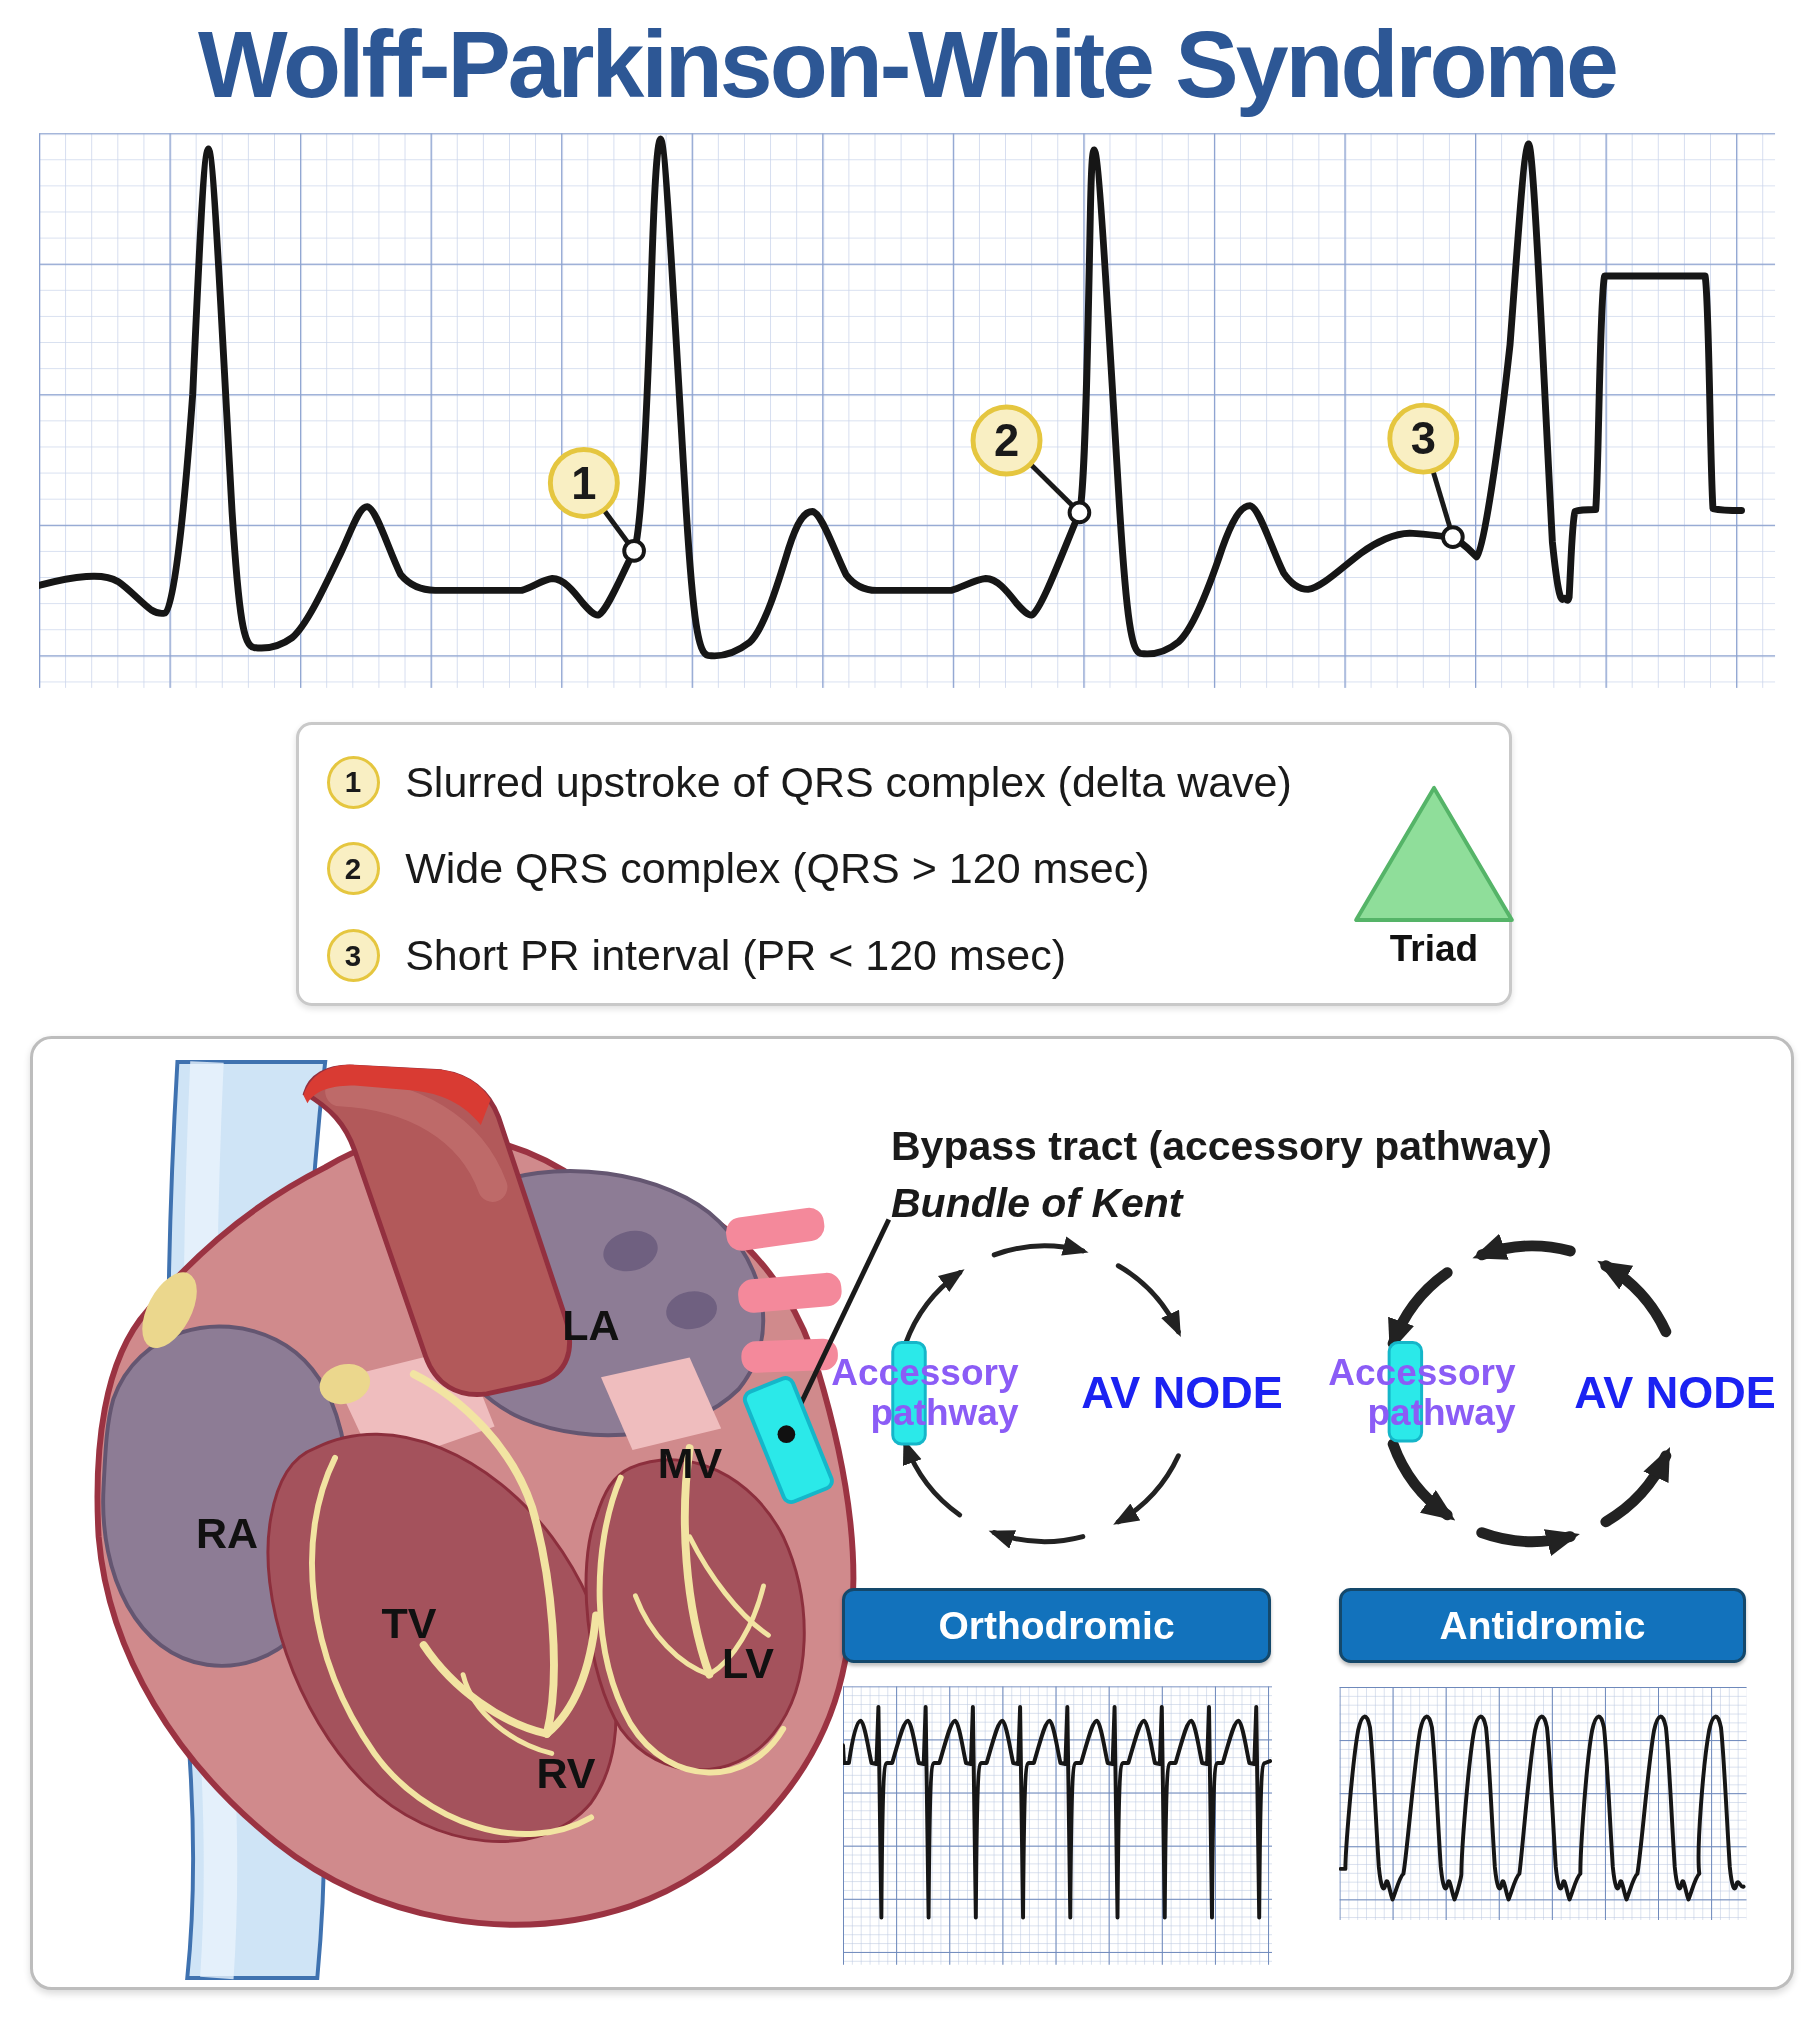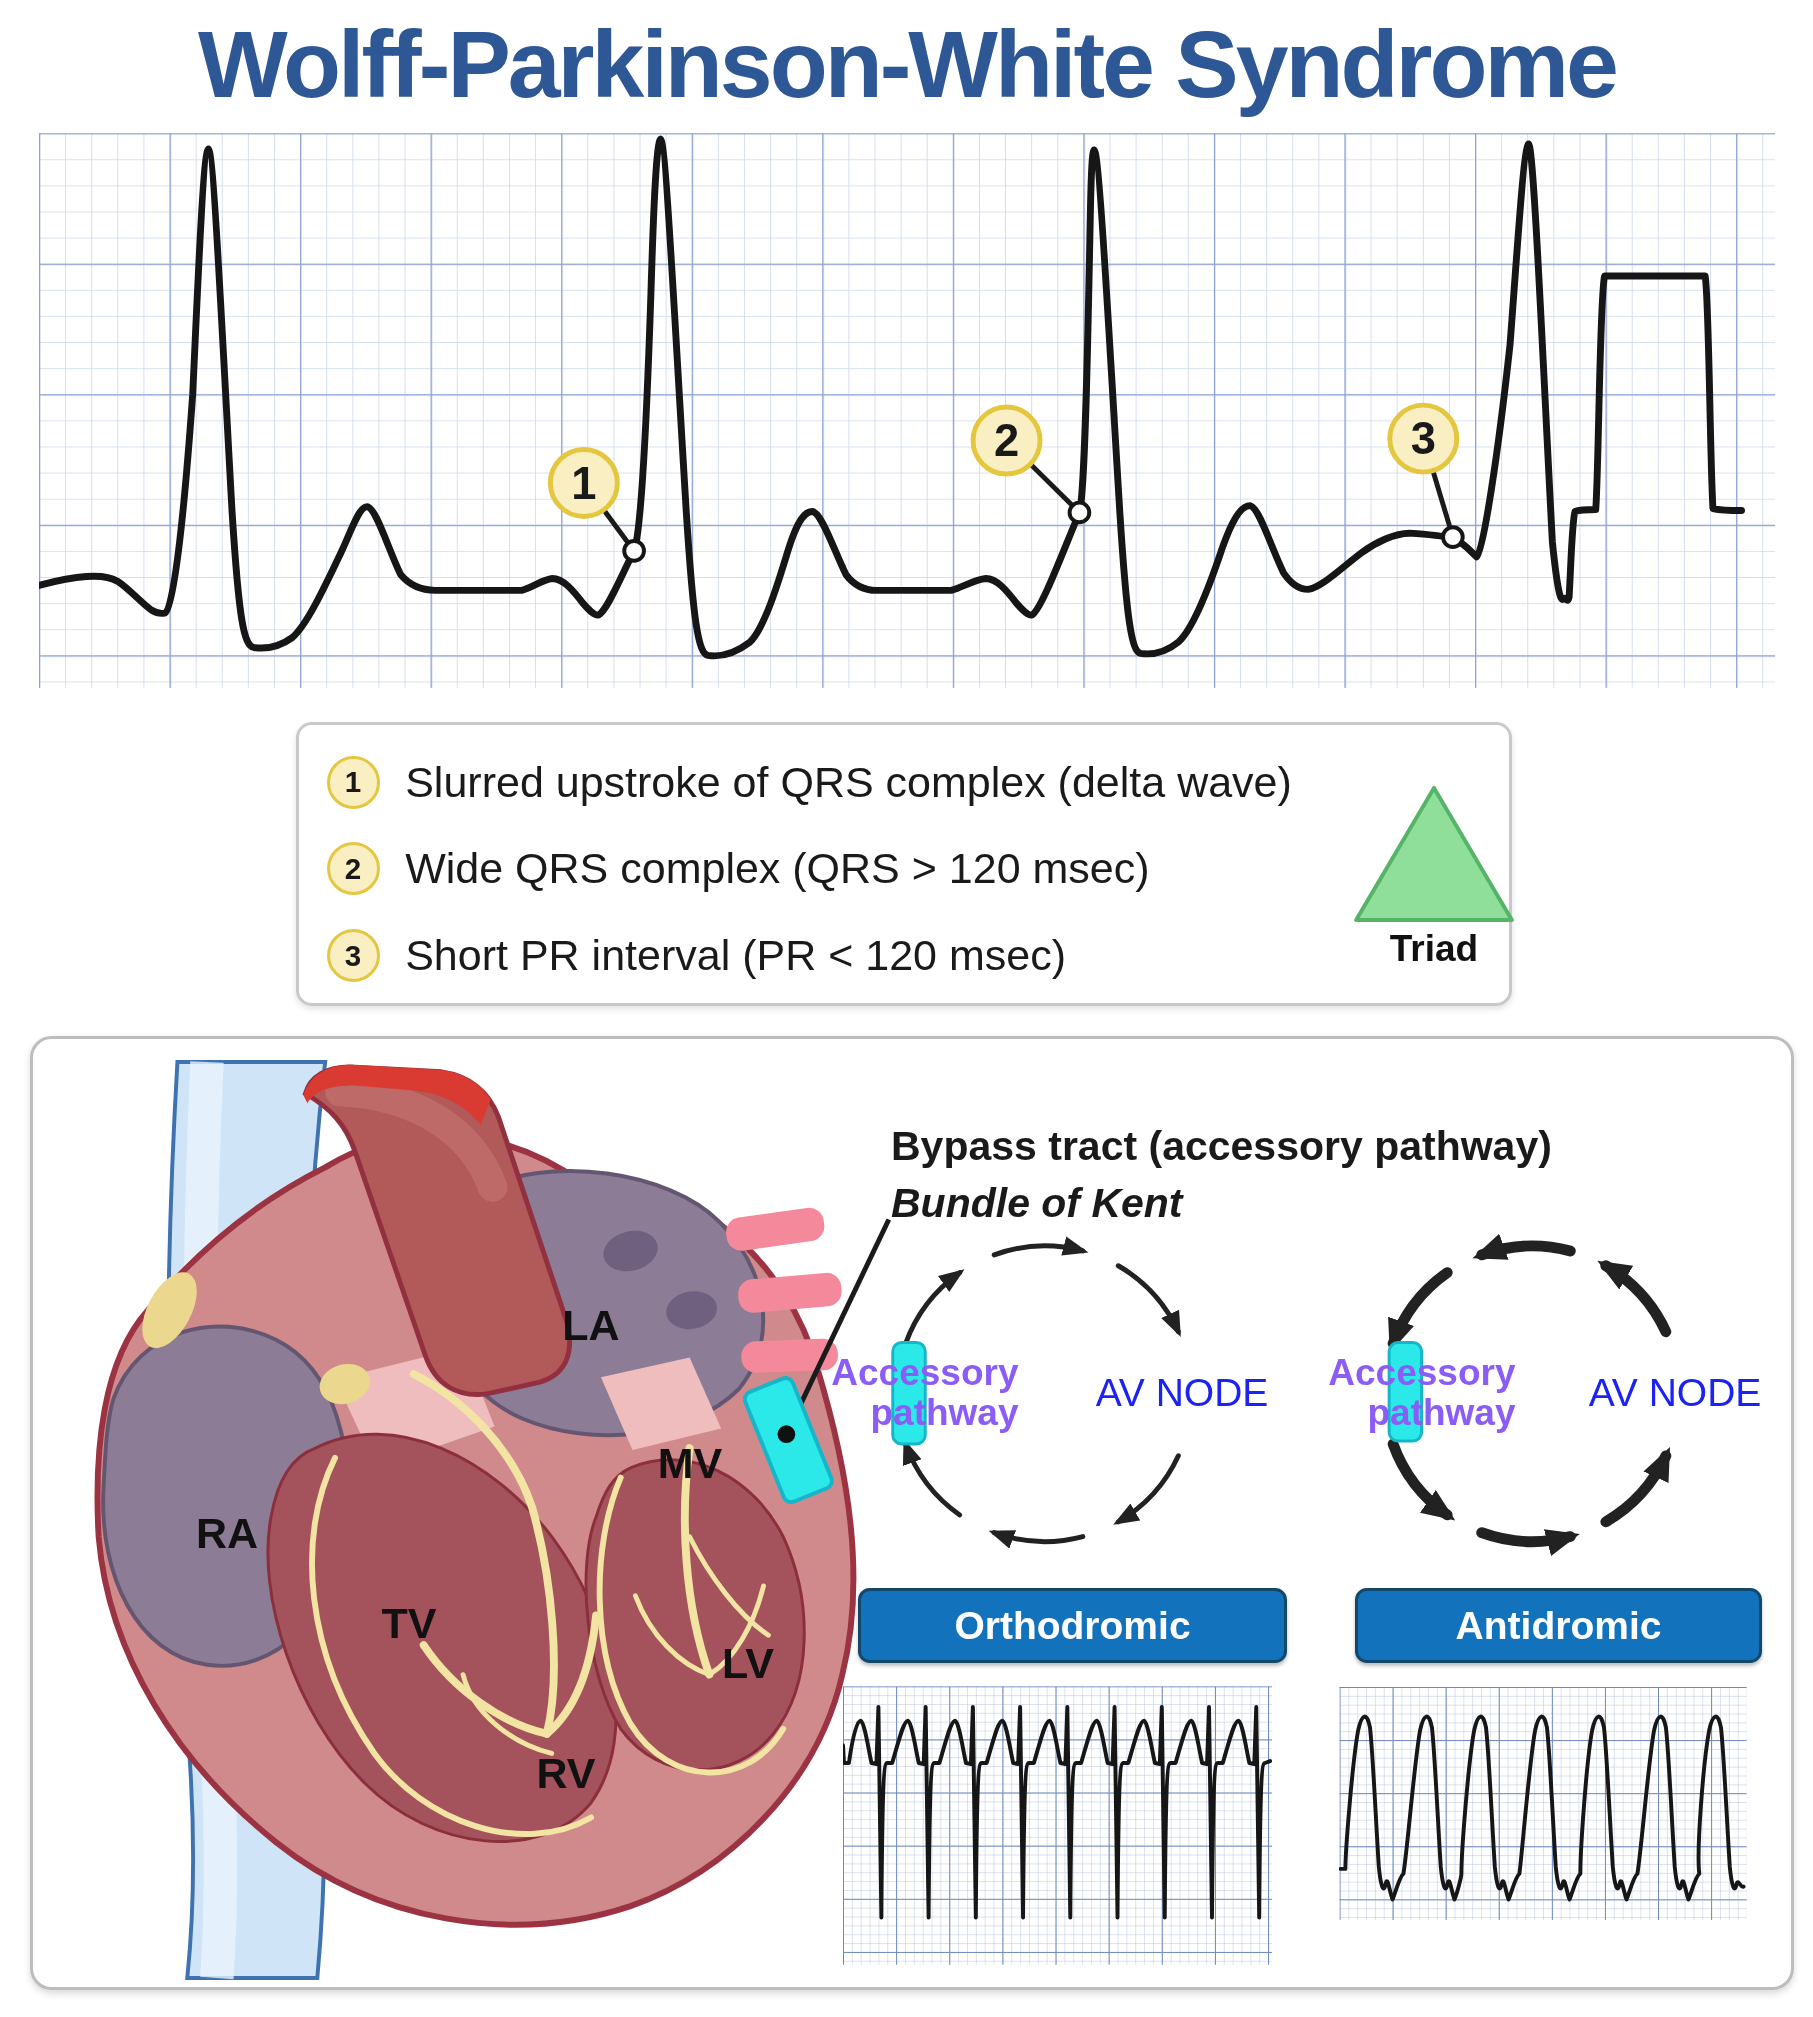--- a/index.html
+++ b/index.html
@@ -21,25 +21,25 @@
   #bottom-panel{left:29.6px;top:1036px;width:1758px;height:948px;background:#ffffff;
     border:3px solid #bdbdbd;border-radius:21.7px;box-shadow:0 3.9px 7.9px rgba(0,0,0,0.14);}
   
   .heart-label{font-size:43px;font-weight:700;color:#111;transform:translate(-50%,-50%);}
   
   #bypass-title{left:891px;top:1123px;font-size:41px;font-weight:700;color:#1a1a1a;white-space:nowrap;}
   #bypass-subtitle{left:891px;top:1180px;font-size:41px;font-style:italic;color:#1a1a1a;white-space:nowrap;font-weight:bold;}
   
   .acc-label{width:217px;text-align:right;font-size:37px;font-weight:700;color:#8b5cf6;line-height:1.08;
     transform:translate(-50%,-50%);}
-  .avnode-label{font-size:39px;font-weight:400;color:#1b22f2;transform:translate(-50%,-50%);white-space:nowrap;}
+  .avnode-label{font-size:45px;font-weight:700;color:#1b22f2;transform:translate(-50%,-50%);white-space:nowrap;}
   
   .mode-button{height:75px;background:#1272bc;border:3.9px solid #14486b;border-radius:11.8px;
     display:flex;align-items:center;justify-content:center;color:#ffffff;font-size:39px;font-weight:700;
-    box-sizing:border-box;box-shadow:0 3px 3.9px rgba(0,0,0,0.25);margin-left:16px;}
+    box-sizing:border-box;box-shadow:0 3px 3.9px rgba(0,0,0,0.25);}
   svg{display:block;}
 </style>
 </head>
 <body>
 
 <div id="page">
 
   <div id="page-title" class="abs">Wolff-Parkinson-White Syndrome</div>
 
   <svg class="abs" style="left:39px;top:133px;" width="1739" height="557" viewBox="40 135 1765 565">

